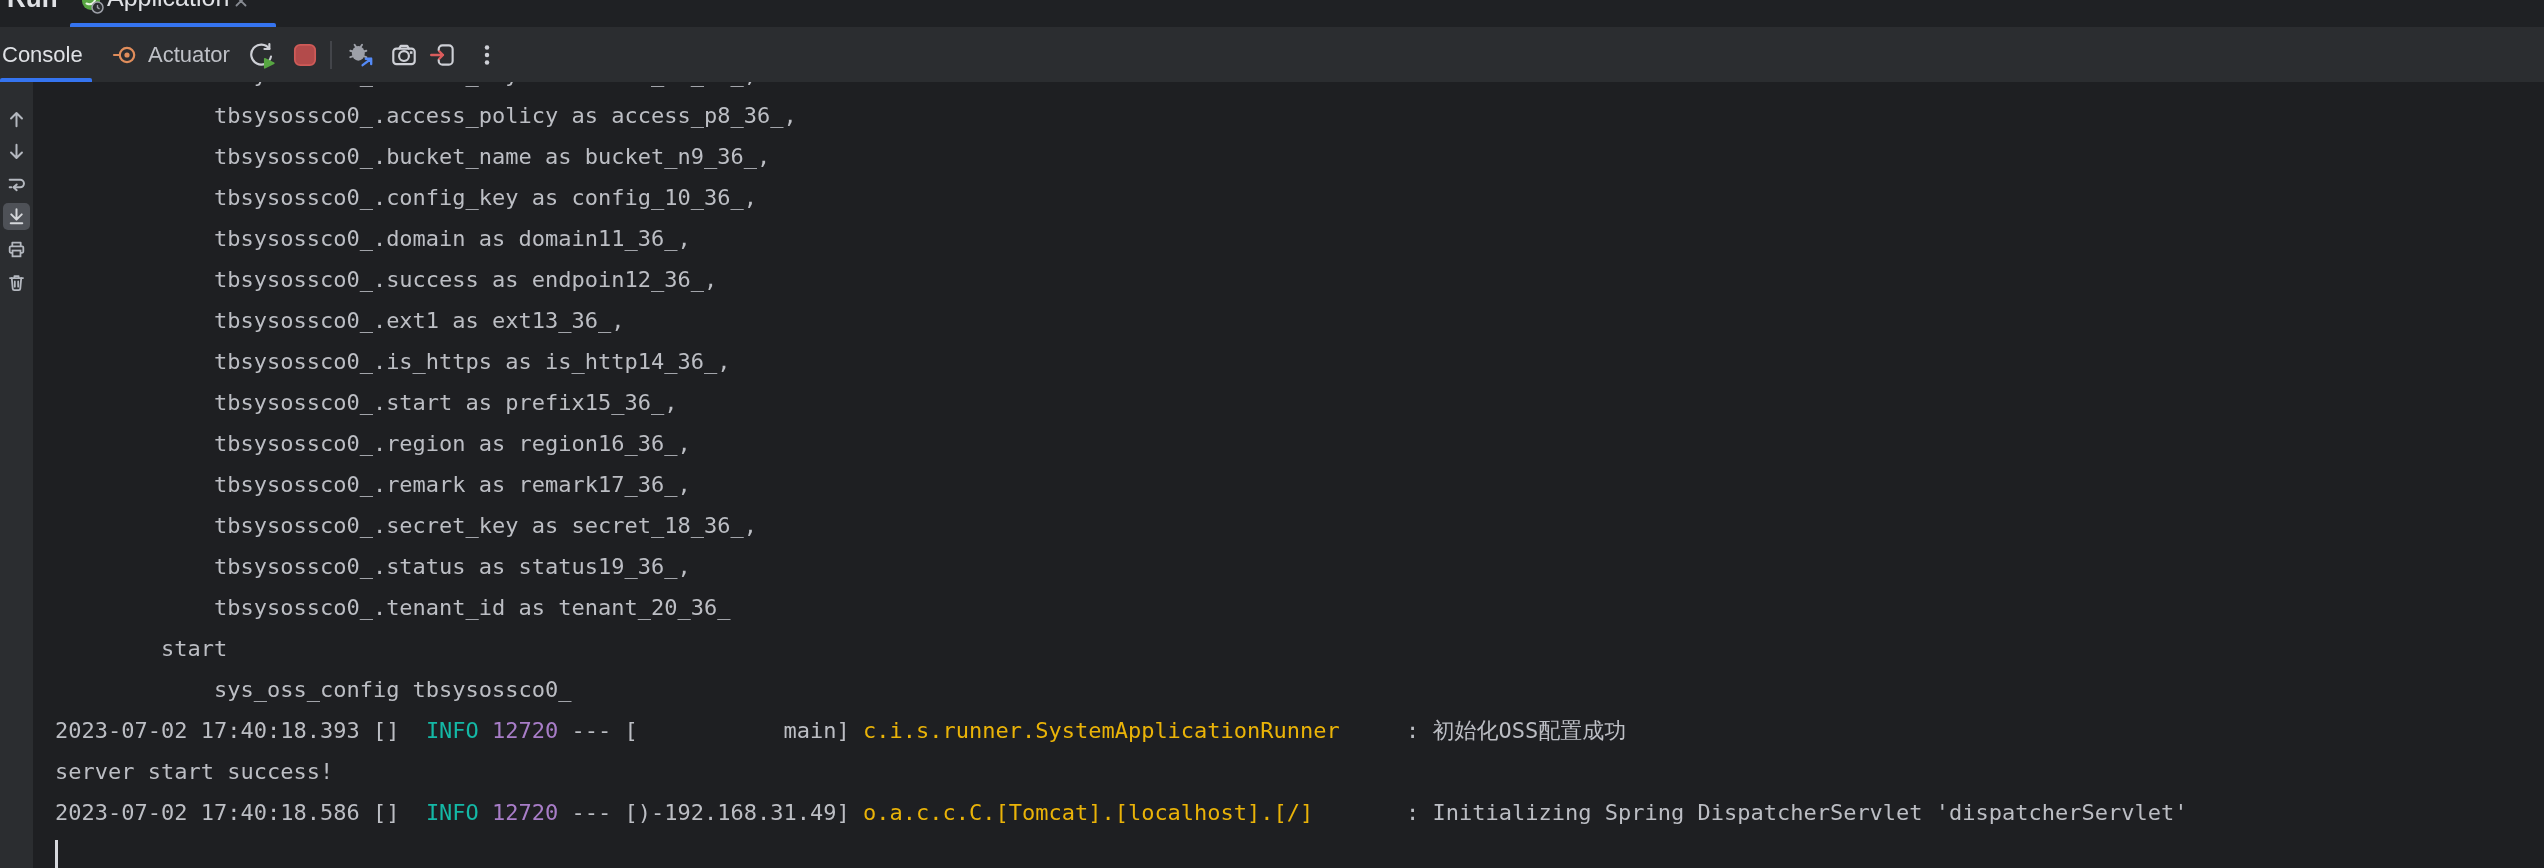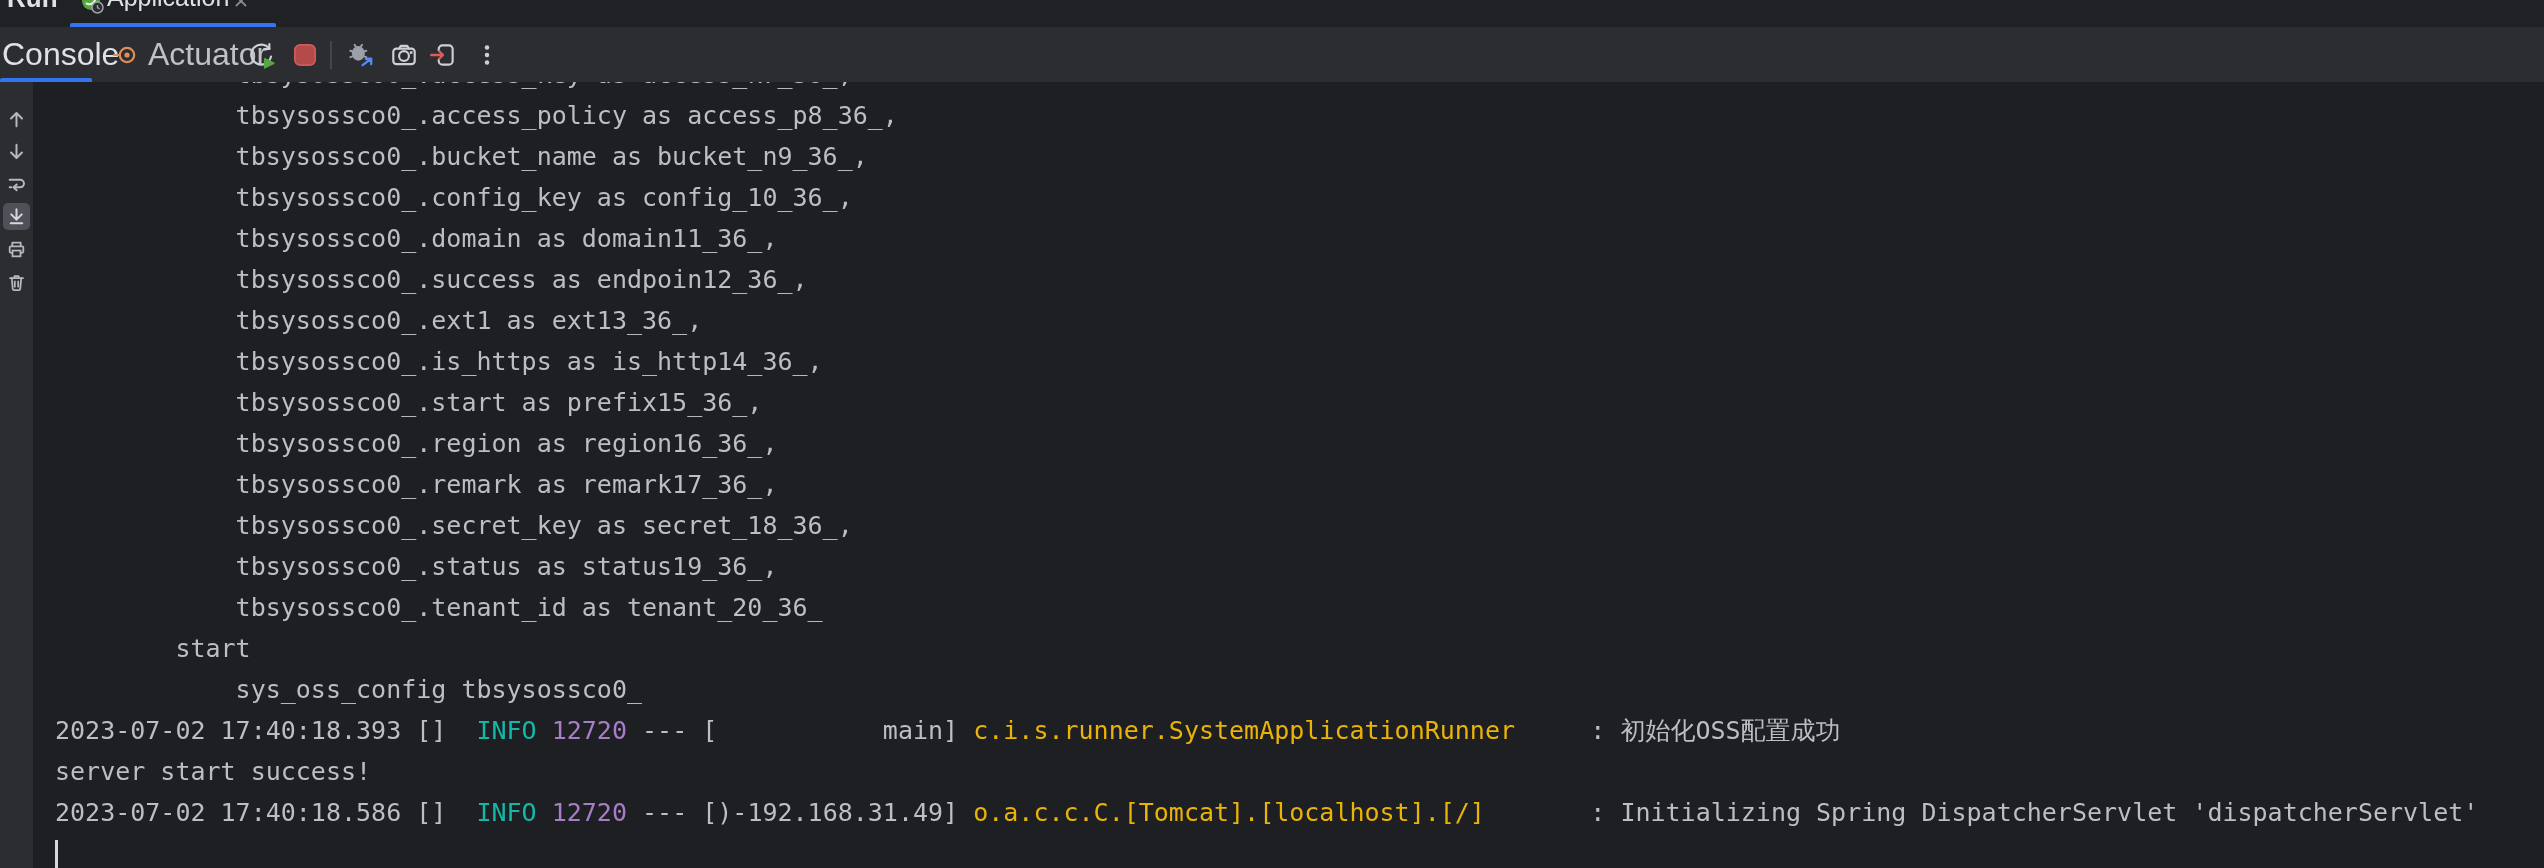--- a/index.html
+++ b/index.html
@@ -11,41 +11,41 @@
   .run-title{position:absolute;left:7px;top:-17px;font-size:26px;font-weight:bold;color:#dfe1e5;}
   .app-tab{position:absolute;left:70px;top:0;width:206px;height:27px;cursor:default;}
   .app-tab .tabicon{position:absolute;left:10px;top:-10px;}
   .app-tab .tablabel{position:absolute;left:37px;top:-17px;font-size:25px;color:#dfe1e5;white-space:nowrap;}
   .app-tab .closeicon{position:absolute;left:163px;top:-7px;}
   .tab-underline{position:absolute;left:0;bottom:0;width:206px;height:4px;background:#3574f0;border-radius:2px 2px 0 0;}
 
   
   .toolbar{position:absolute;left:0;top:27px;width:2544px;height:55px;background:#2b2d30;}
   .view-tab{position:absolute;top:0;height:55px;display:flex;align-items:center;cursor:default;}
-  .view-tab .vlabel{font-size:32px;color:#bfc1c7;white-space:nowrap;}
+  .view-tab .vlabel{font-size:22px;color:#bfc1c7;white-space:nowrap;}
   .view-tab.active .vlabel{color:#dfe1e5;}
   .vt-console{left:2px;width:90px;}
   .vt-actuator{left:112px;}
   .vt-actuator svg{margin-right:10px;}
   .view-underline{position:absolute;left:-2px;bottom:0;width:92px;height:4px;background:#3574f0;border-radius:2px 2px 0 0;}
   .tbtn{position:absolute;top:13px;width:30px;height:30px;display:flex;align-items:center;justify-content:center;
         background:none;border:none;padding:0;cursor:pointer;}
   .tsep{position:absolute;top:14px;width:2px;height:28px;background:#43454a;}
 
   
   .gutter{position:absolute;left:0;top:82px;width:33px;height:786px;background:#2b2d30;}
   .gbtn{position:absolute;left:3px;width:27px;height:27px;display:flex;align-items:center;justify-content:center;
         background:none;border:none;border-radius:5px;padding:0;cursor:pointer;}
   .gbtn.selected{background:#4e5157;}
 
   
   .console{position:absolute;left:33px;top:82px;width:2511px;height:786px;background:#1e1f22;overflow:hidden;}
   .console-inner{margin-top:-28px;padding-left:22px;}
   .cline{font-family:"DejaVu Sans Mono","Liberation Mono","DejaVu Sans",monospace;
-         font-size:25px;line-height:41px;height:41px;white-space:pre;color:#bcbec4;}
+         font-size:22px;line-height:41px;height:41px;white-space:pre;color:#bcbec4;}
   .c-d{color:#bcbec4;}
   .c-g{color:#14b8a6;}
   .c-p{color:#a87dc8;}
   .c-t{color:#eab308;}
   .caret{display:inline-block;width:3px;height:33px;background:#d6d8dd;vertical-align:middle;margin-top:3px;}
 </style>
 </head>
 <body>
 
 <div class="tabstrip">

